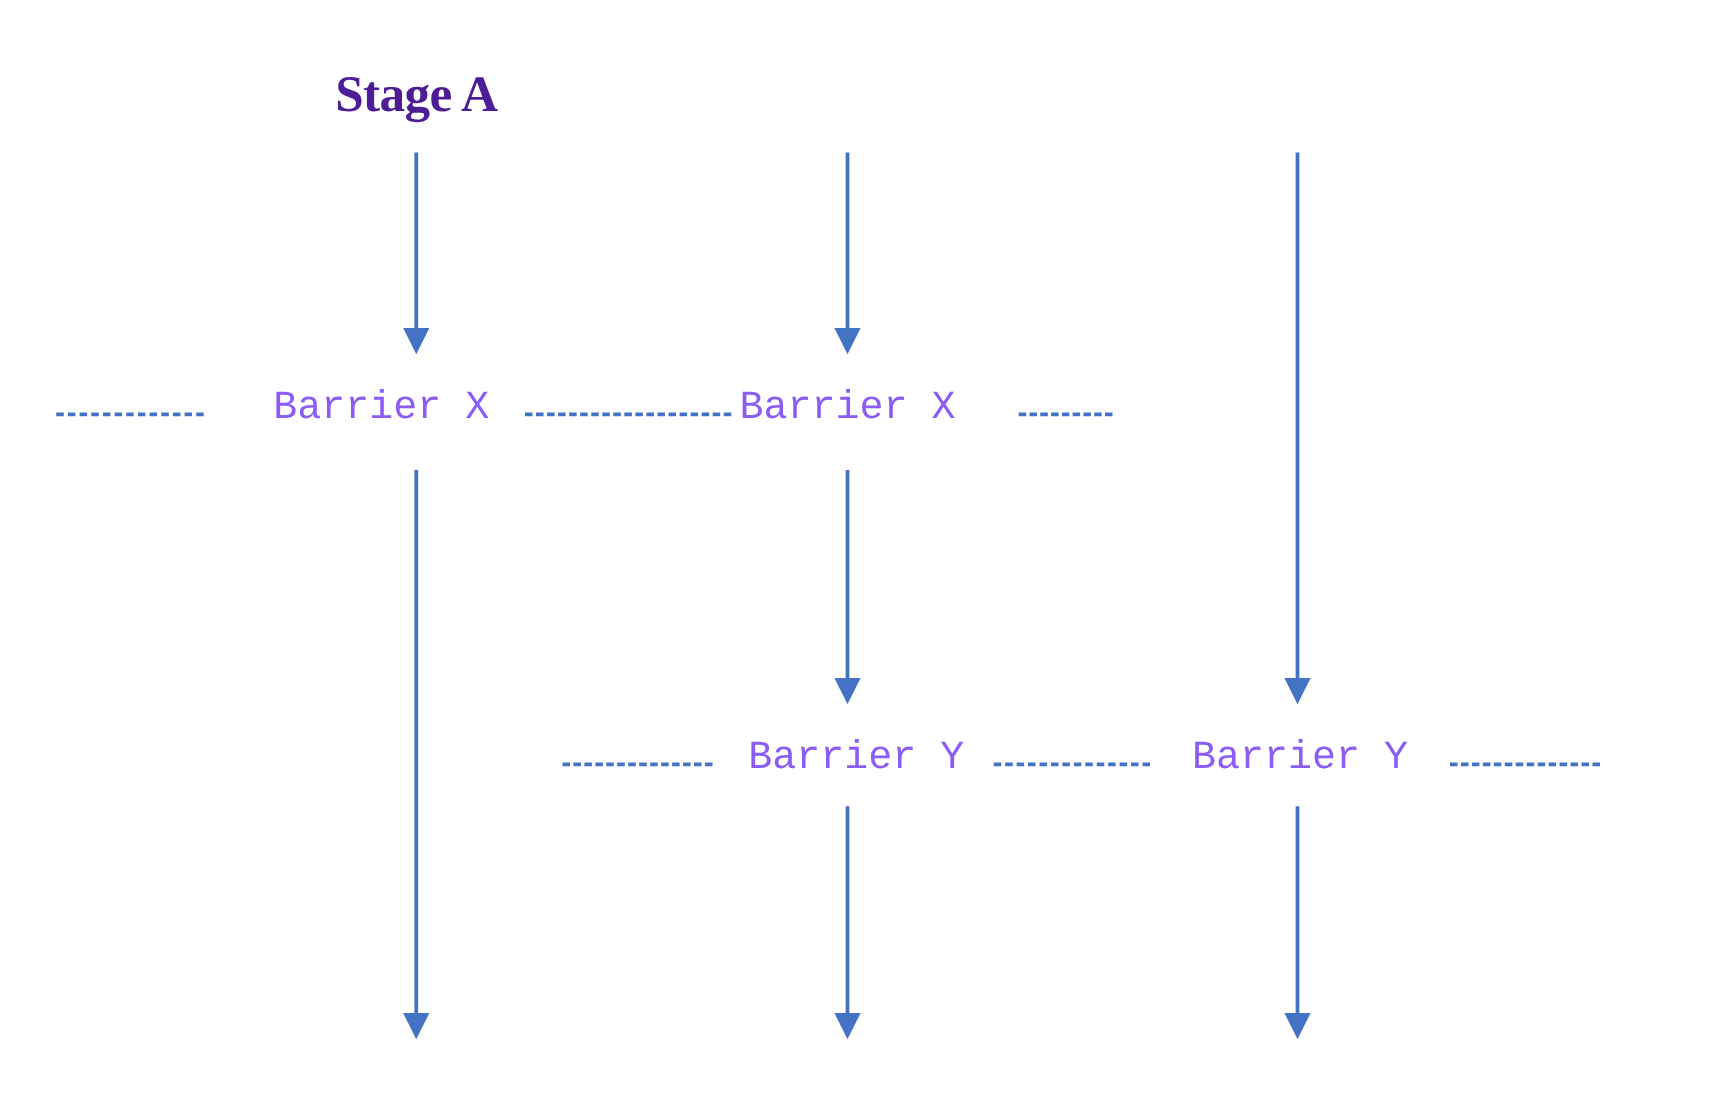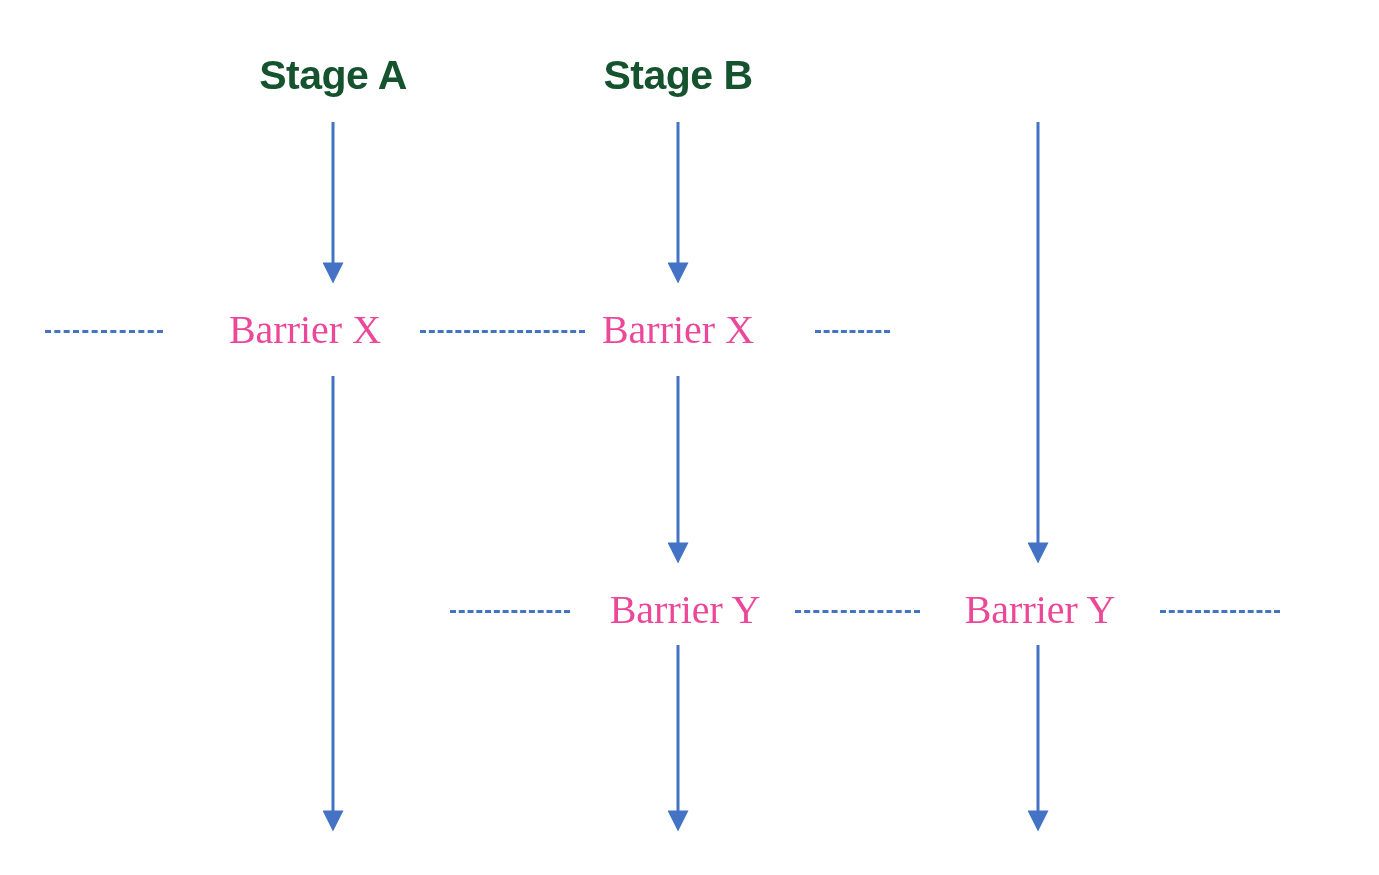--- a/index.html
+++ b/index.html
@@ -12,37 +12,37 @@
   }
   #canvas {
     position: relative;
     width: 1379px;
     height: 875px;
     background: #ffffff;
     overflow: hidden;
   }
   .stage-header {
     position: absolute;
-    font-family: Liberation Sans, sans-serif;
+    font-family: Liberation Serif, serif;
     font-weight: bold;
     font-size: 41px;
     line-height: 1;
-    color: #14532d;
+    color: #4c1d95;
     letter-spacing: -0.5px;
     white-space: nowrap;
     transform: translateX(-50%);
     text-align: center;
   }
   .barrier-label {
     position: absolute;
-    font-family: Liberation Serif, serif;
+    font-family: Liberation Mono, monospace;
     font-weight: 400;
-    font-size: 40px;
+    font-size: 32px;
     line-height: 1;
-    color: #ec4899;
+    color: #8b5cf6;
     white-space: nowrap;
     transform: translateX(-50%);
     text-align: center;
     background: #ffffff;
     padding: 0 6px;
   }
   .dash-seg {
     position: absolute;
     height: 0;
     border-top: 3px dashed #4472C4;
@@ -51,23 +51,20 @@
     position: absolute;
   }
 </style>
 </head>
 <body>
 
 <div id="canvas">
 
   <div class="stage-header" style="left:333px; top:55px;">
     <span>Stage A</span>
-  </div>
-  <div class="stage-header" style="left:678px; top:55px;">
-    <span>Stage B</span>
   </div>
 
   <div class="dash-seg" style="left:45px; top:330px; width:118px;"></div>
   <div class="dash-seg" style="left:420px; top:330px; width:165px;"></div>
   <div class="dash-seg" style="left:815px; top:330px; width:75px;"></div>
 
   <div class="barrier-label" style="left:305px; top:310px;">
     <span>Barrier X</span>
   </div>
   <div class="barrier-label" style="left:678px; top:310px;">

